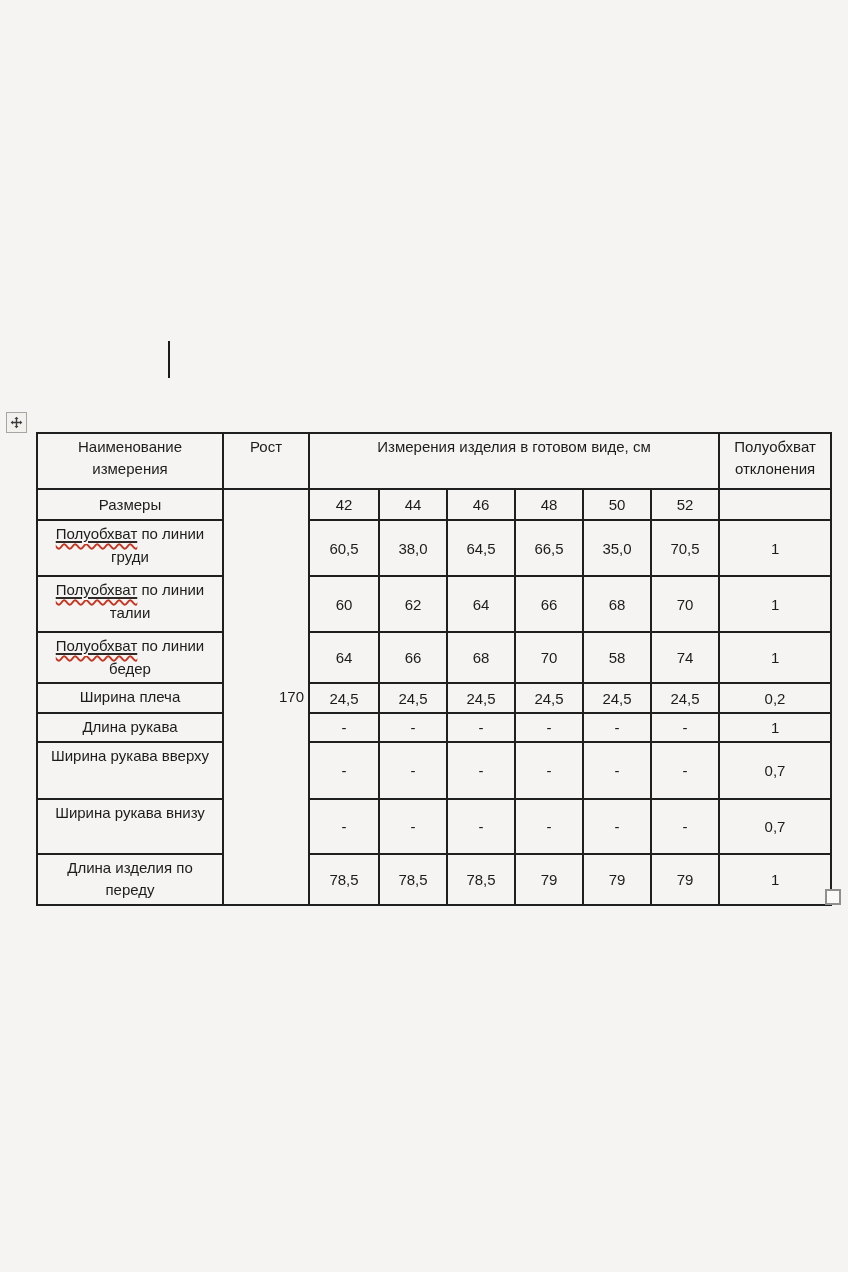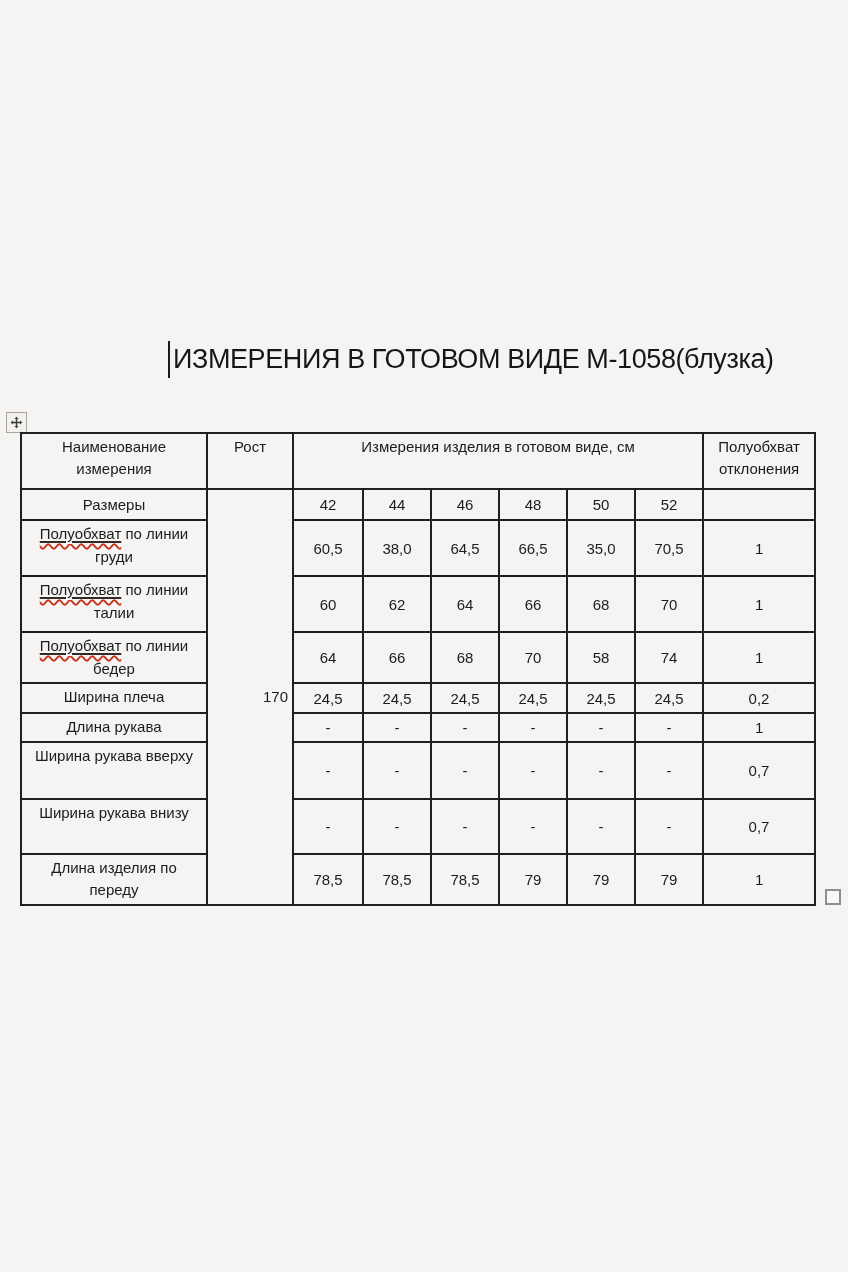--- a/index.html
+++ b/index.html
@@ -20,21 +20,21 @@
   
   .move-handle{
     position:absolute;left:6px;top:412px;width:21px;height:21px;
     box-sizing:border-box;border:1px solid #a8a5a1;background:#f2f1ee;
     display:flex;align-items:center;justify-content:center;
   }
   .move-handle svg{display:block;}
 
   
   table.spec{
-    position:absolute;left:20px;top:432px;width:794px;
+    position:absolute;left:36px;top:432px;width:794px;
     border-collapse:collapse;table-layout:fixed;
     font-size:15px;color:#1c1c1c;
   }
   table.spec th, table.spec td{
     border:2px solid #1f1f1f;
     padding:2px 4px;
     overflow:hidden;
     font-weight:400;
   }
   th.hdr{vertical-align:top;text-align:center;padding-top:5px;line-height:1.45;}
@@ -50,21 +50,20 @@
   .resize-handle{
     position:absolute;left:825px;top:889px;width:12px;height:12px;
     border:2px solid #8f8f8f;background:#faf9f7;
   }
 </style>
 </head>
 <body>
 
 <div class="title-line">
   <span class="caret"></span>
-  <span class="title-text">ИЗМЕРЕНИЯ В ГОТОВОМ ВИДЕ М-1058(блузка)</span>
 </div>
 
 <div class="move-handle">
   <svg width="13" height="13" viewBox="0 0 20 20">
     <path d="M10 1 L13.2 4.6 H11.1 V8.9 H15.4 V6.8 L19 10 L15.4 13.2 V11.1 H11.1 V15.4 H13.2 L10 19 L6.8 15.4 H8.9 V11.1 H4.6 V13.2 L1 10 L4.6 6.8 V8.9 H8.9 V4.6 H6.8 Z" fill="#3b3b3b"></path>
   </svg>
 </div>
 
 <table class="spec">
   <colgroup>

